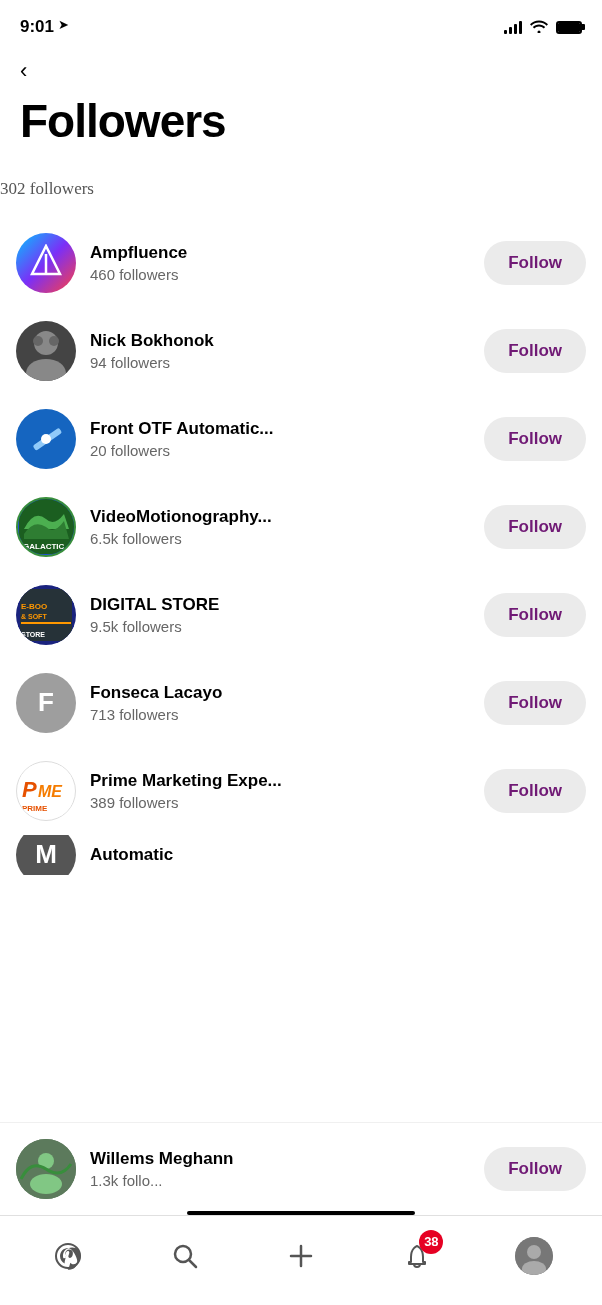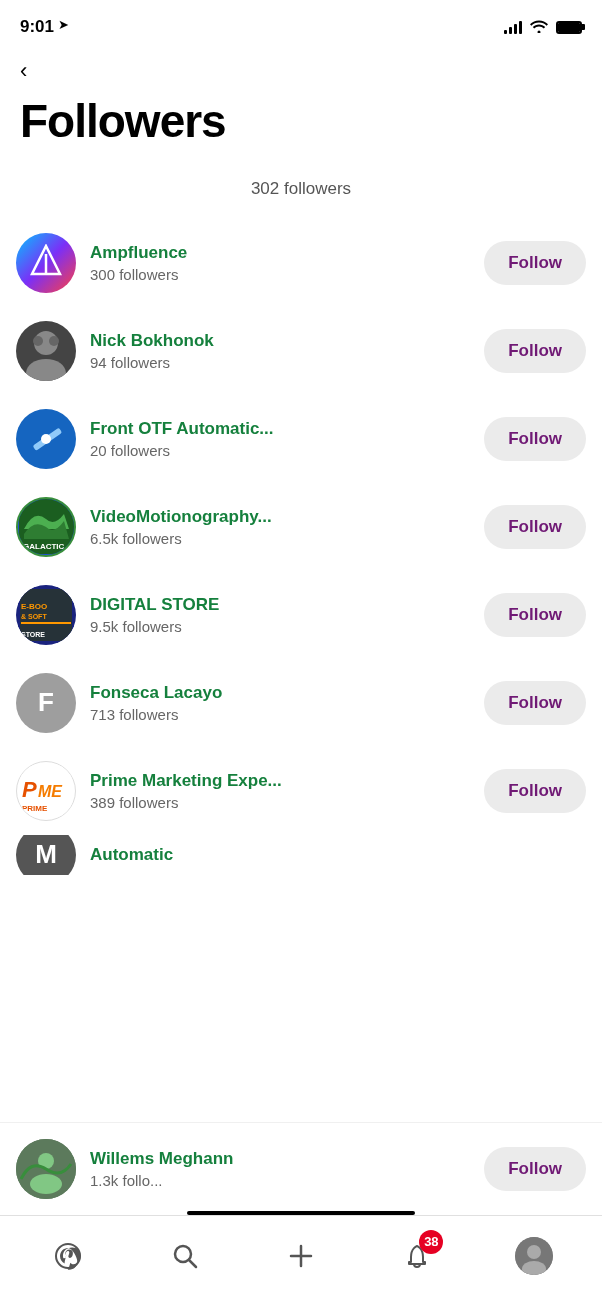--- a/index.html
+++ b/index.html
@@ -85,24 +85,24 @@
     .page-title {
       padding: 8px 20px 16px 20px;
       font-size: 46px;
       font-weight: 800;
       letter-spacing: -1px;
       line-height: 1.1;
     }
 
     
     .followers-count {
-      text-align: center;
       font-size: 17px;
       color: #555;
       padding: 16px 0 20px 0;
+      font-family: Liberation Serif, serif;
     }
 
     
     .follower-list {
       padding: 0 16px;
     }
     .follower-item {
       display: flex;
       align-items: center;
       padding: 14px 0;
@@ -127,21 +127,21 @@
       font-weight: 600;
       color: #fff;
     }
     .follower-info {
       flex: 1;
       min-width: 0;
     }
     .follower-name {
       font-size: 17px;
       font-weight: 700;
-      color: #15803d;
+      color: #000000;
       white-space: nowrap;
       overflow: hidden;
       text-overflow: ellipsis;
     }
     .follower-count {
       font-size: 15px;
       color: #666;
       margin-top: 3px;
     }
     .follow-btn {
@@ -251,21 +251,21 @@
 
   <div class="follower-item">
     <div class="avatar" style="background: linear-gradient(135deg, #00c6ff 0%, #7b2ff7 50%, #ff4040 100%);">
       <svg width="32" height="38" viewBox="0 0 32 38" fill="none">
         <polygon points="16,2 30,30 2,30" stroke="white" stroke-width="2.5" fill="none"></polygon>
         <line x1="16" y1="10" x2="16" y2="30" stroke="white" stroke-width="2.5"></line>
       </svg>
     </div>
     <div class="follower-info">
       <div class="follower-name">Ampfluence</div>
-      <div class="follower-count">300 followers</div>
+      <div class="follower-count">460 followers</div>
     </div>
     <button class="follow-btn">Follow</button>
   </div>
 
   <div class="follower-item">
     <div class="avatar" style="background: #444;">
       <svg width="60" height="60" viewBox="0 0 60 60">
         <circle cx="30" cy="22" r="12" fill="#888"></circle>
         <ellipse cx="30" cy="52" rx="20" ry="14" fill="#888"></ellipse>
         <circle cx="22" cy="20" r="5" fill="#666"></circle>

